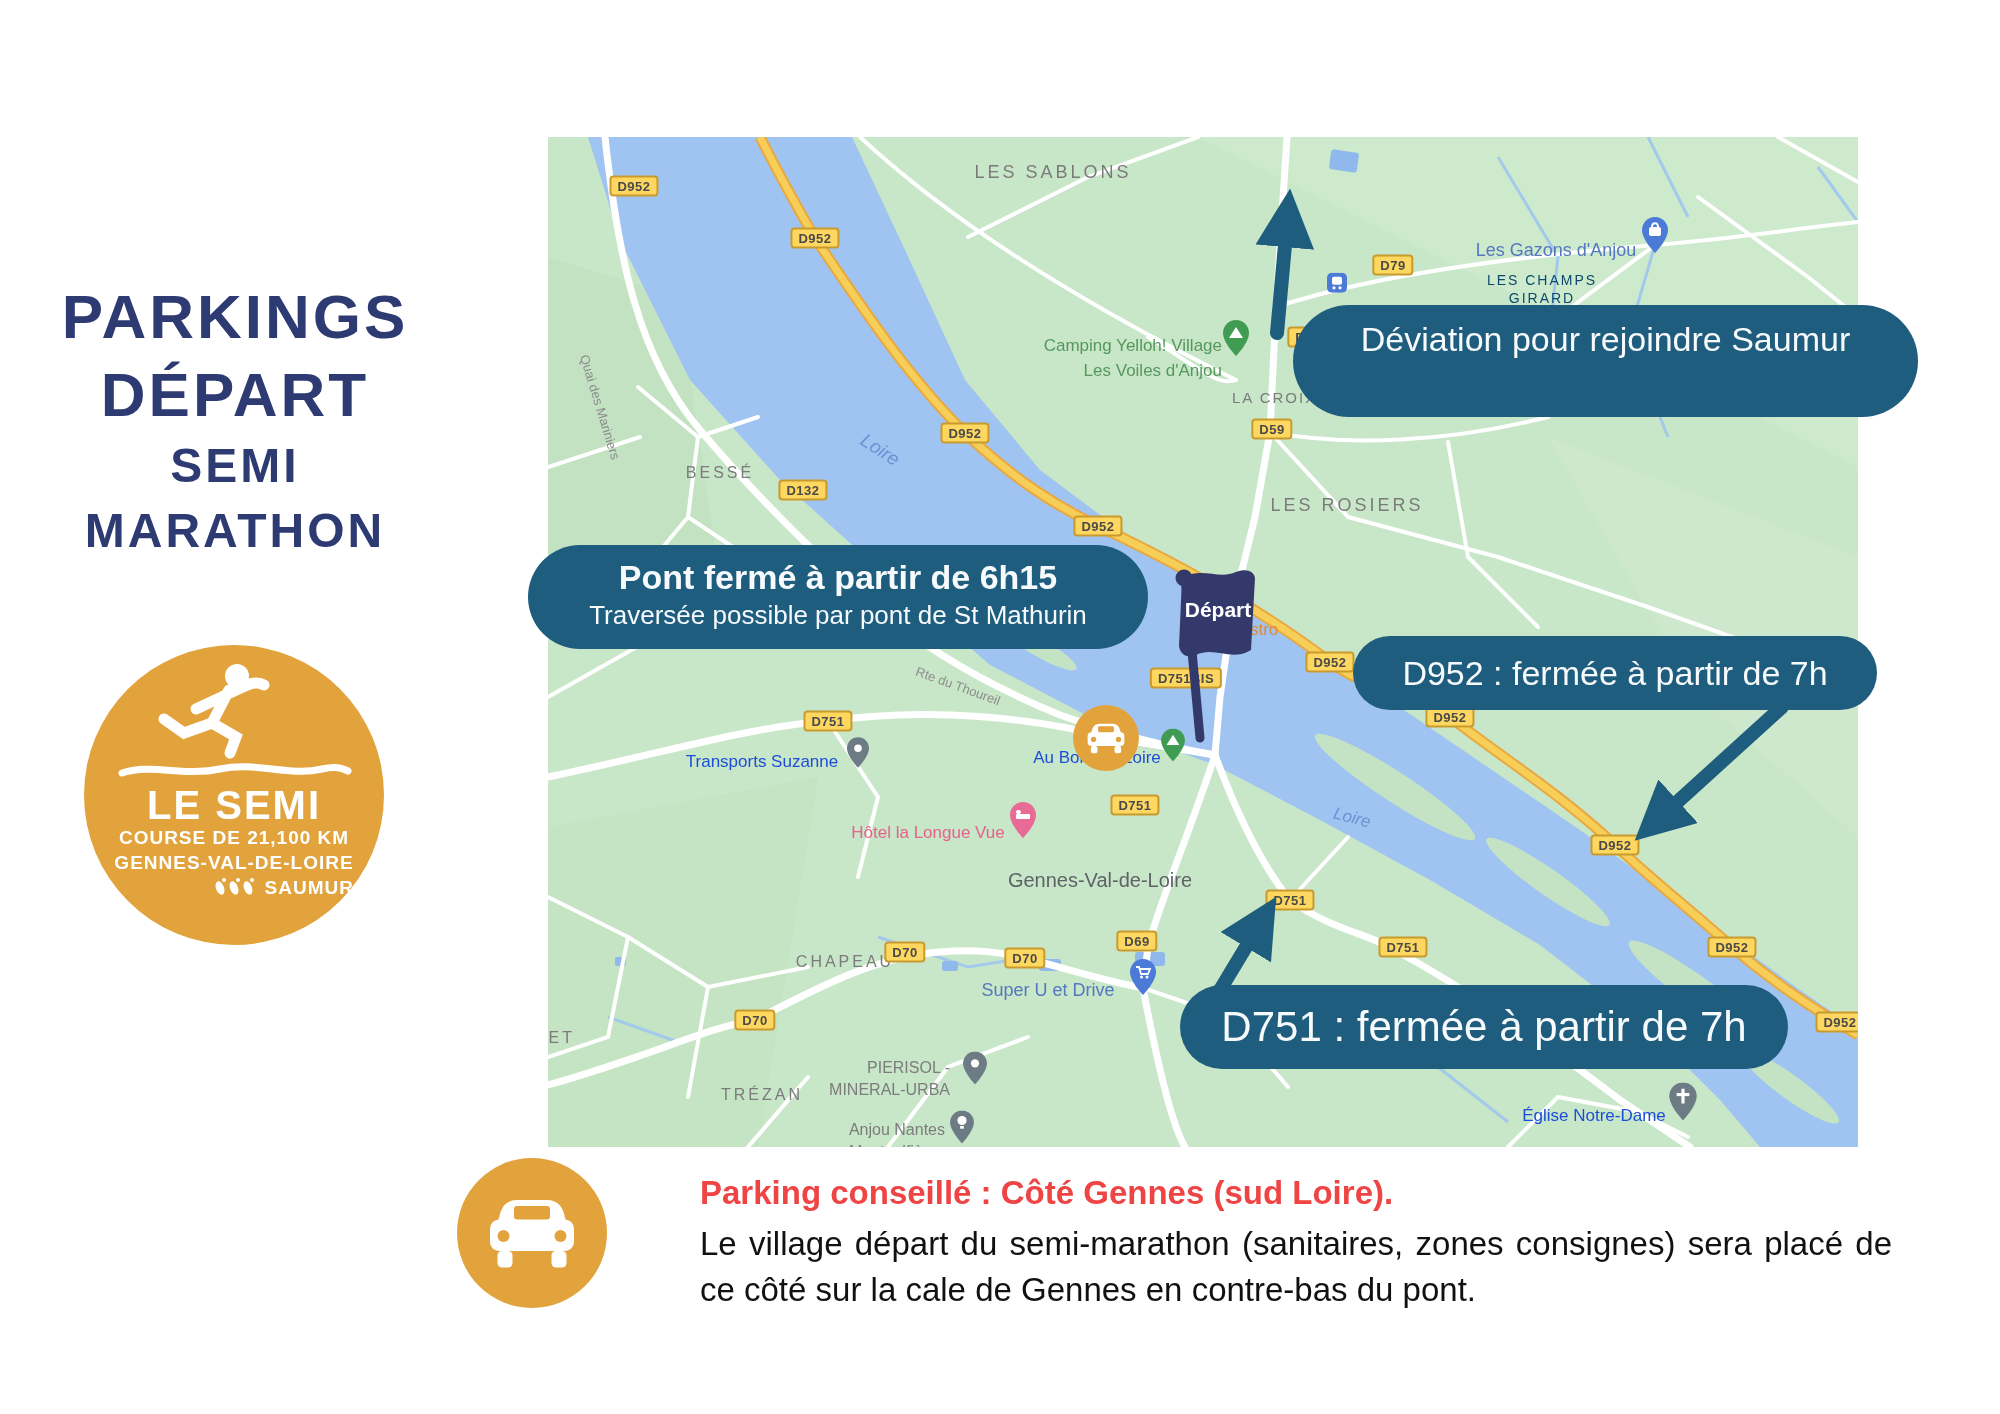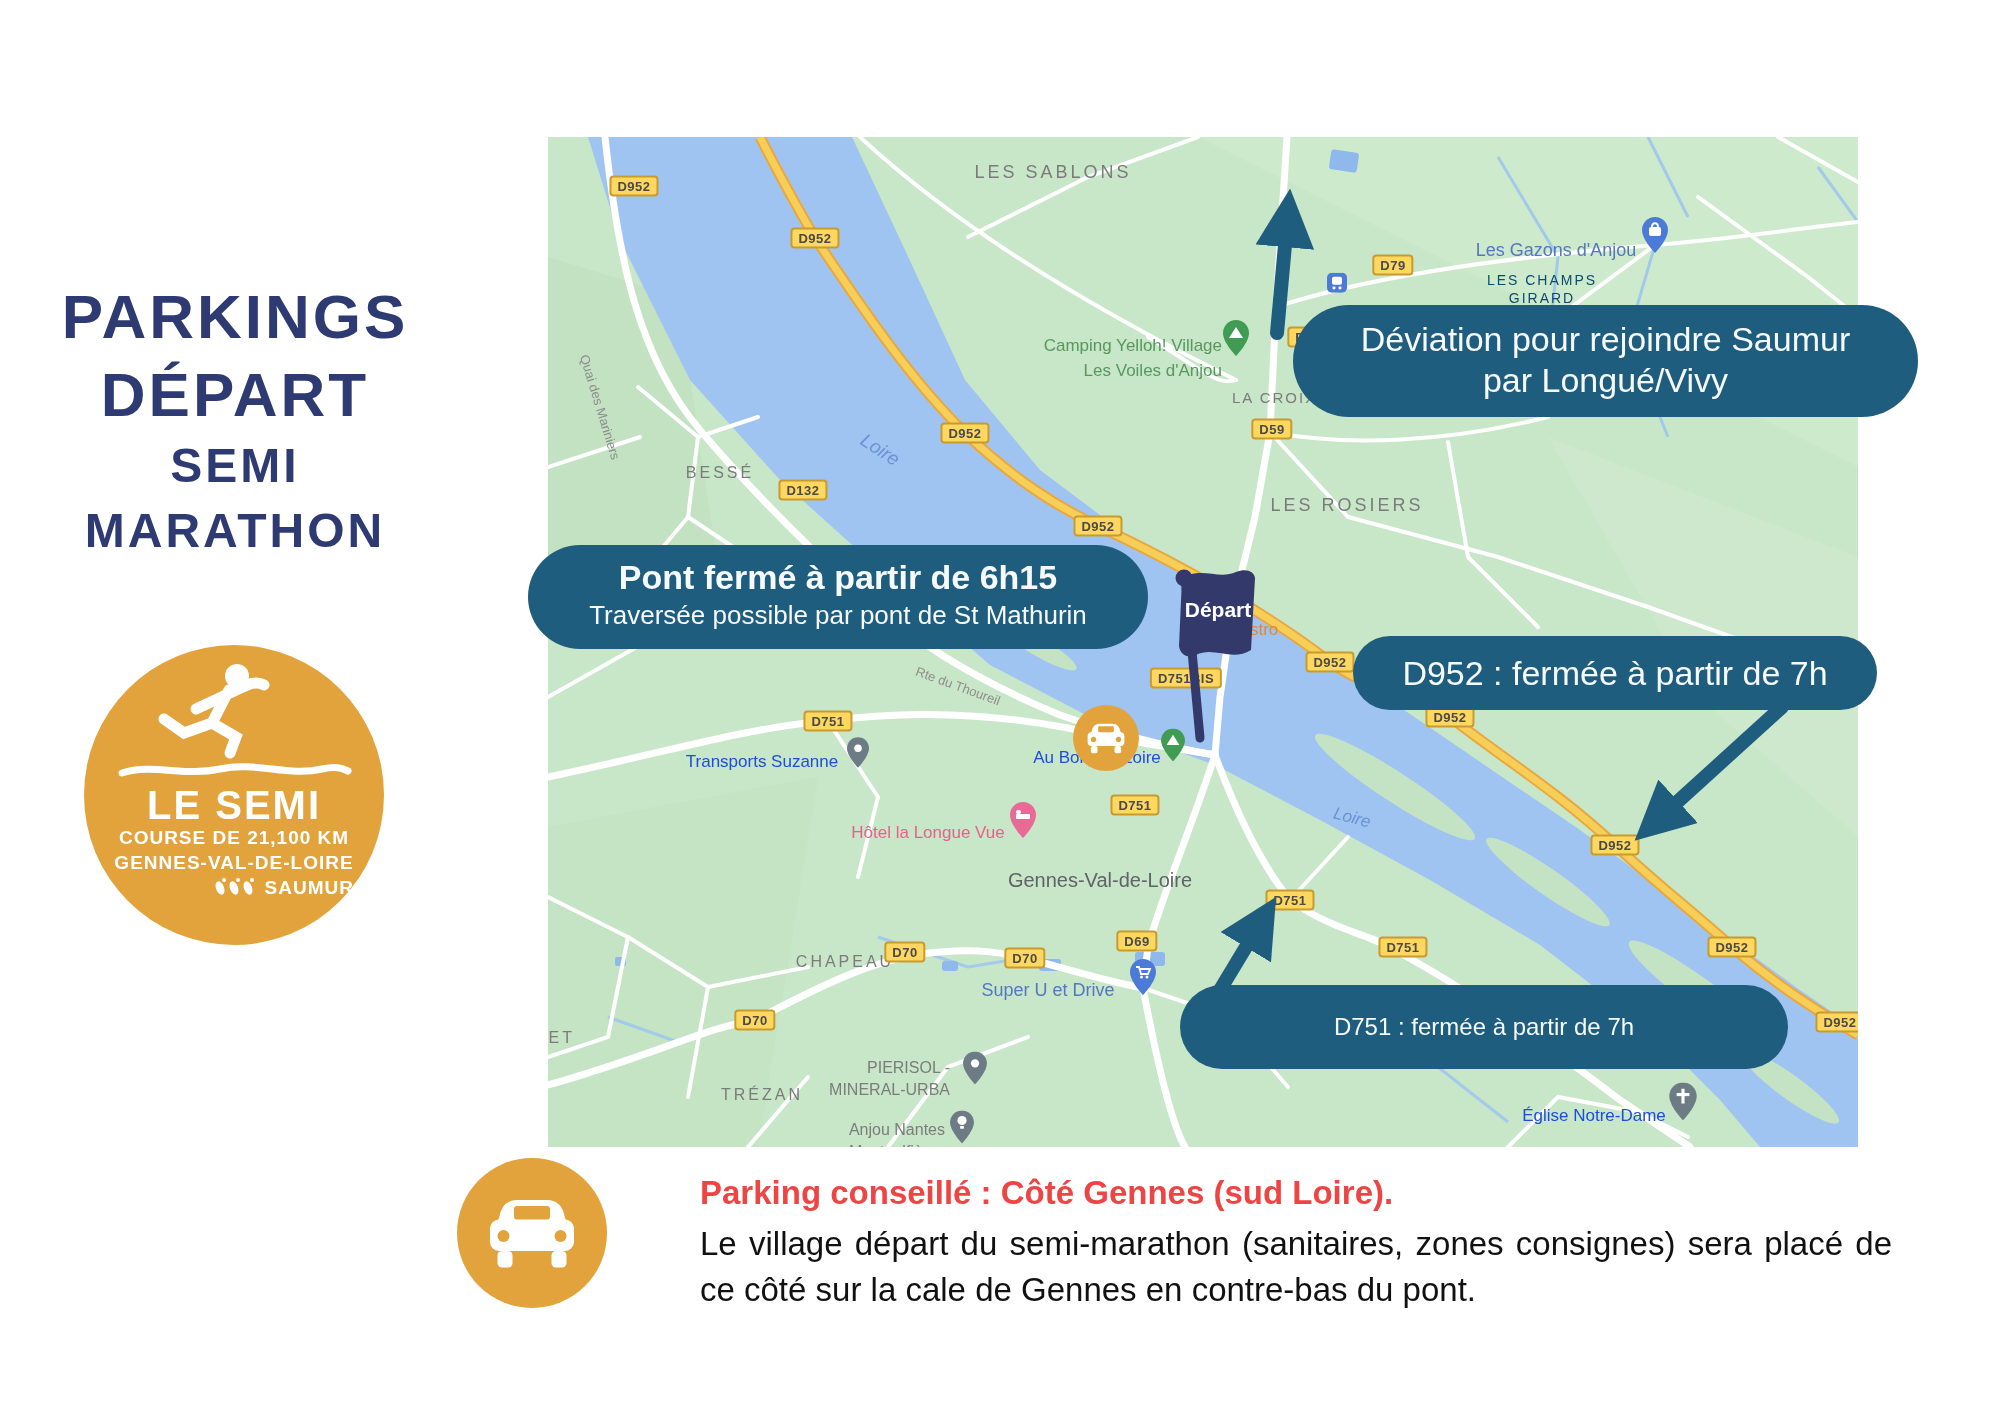--- a/index.html
+++ b/index.html
@@ -48,21 +48,21 @@
              align-items:center;justify-content:center;}
   
   .bubble{position:absolute;background:#1f5d7e;border-radius:999px;color:#f6fafc;text-align:center;
           z-index:6;}
   #bub-deviation{left:1293px;top:305px;width:625px;height:112px;font-size:34px;line-height:41px;
                  padding-top:14px;box-sizing:border-box;font-weight:500;}
   #bub-pont{left:528px;top:545px;width:620px;height:104px;box-sizing:border-box;padding-top:12px;}
   #bub-pont .l1{font-size:34px;font-weight:bold;line-height:40px;}
   #bub-pont .l2{font-size:26px;font-weight:300;line-height:36px;}
   #bub-d952{left:1353px;top:636px;width:524px;height:74px;font-size:34px;line-height:74px;font-weight:500;}
-  #bub-d751{left:1180px;top:985px;width:608px;height:84px;font-size:24px;line-height:84px;font-weight:500;}
+  #bub-d751{left:1180px;top:985px;width:608px;height:84px;font-size:42px;line-height:84px;font-weight:500;}
   #flag{position:absolute;left:1160px;top:558px;width:120px;height:190px;z-index:5;}
   #flag .flabel{position:absolute;left:14px;top:40px;width:88px;text-align:center;color:#fff;
                 font-size:21px;font-weight:bold;}
   #arrows{position:absolute;left:0;top:0;z-index:7;pointer-events:none;}
   
   #legend-circle{position:absolute;left:457px;top:1158px;width:150px;height:150px;border-radius:50%;
                  background:#e2a33c;display:flex;align-items:center;justify-content:center;}
   #legend-heading{position:absolute;left:700px;top:1174px;width:1200px;font-size:33px;font-weight:bold;
                   color:#ef4444;}
   #legend-body{position:absolute;left:700px;top:1221px;width:1192px;font-size:33px;color:#111;
@@ -340,21 +340,20 @@
     <svg width="120" height="190" viewBox="0 0 120 190">
       <line x1="26" y1="28" x2="40" y2="180" stroke="#333a6b" stroke-width="9" stroke-linecap="round"></line>
       <circle cx="24" cy="20" r="8.5" fill="#333a6b"></circle>
       <path d="M22,20 C42,8 58,22 76,14 C86,10 94,13 95,20 L91,92 C72,104 54,88 36,97 C27,101 20,96 19,88 Z" fill="#333a6b"></path>
     </svg>
     <div class="flabel">Départ</div>
   </div>
 
   <div class="bubble" id="bub-deviation">
     <div>Déviation pour rejoindre Saumur</div>
-    <div>par Longué/Vivy</div>
   </div>
   <div class="bubble" id="bub-pont">
     <div class="l1">Pont fermé à partir de 6h15</div>
     <div class="l2">Traversée possible par pont de St Mathurin</div>
   </div>
   <div class="bubble" id="bub-d952">D952 : fermée à partir de 7h</div>
   <div class="bubble" id="bub-d751">D751 : fermée à partir de 7h</div>
 
   <svg id="arrows" width="2000" height="1414" viewBox="0 0 2000 1414">
     <defs>

